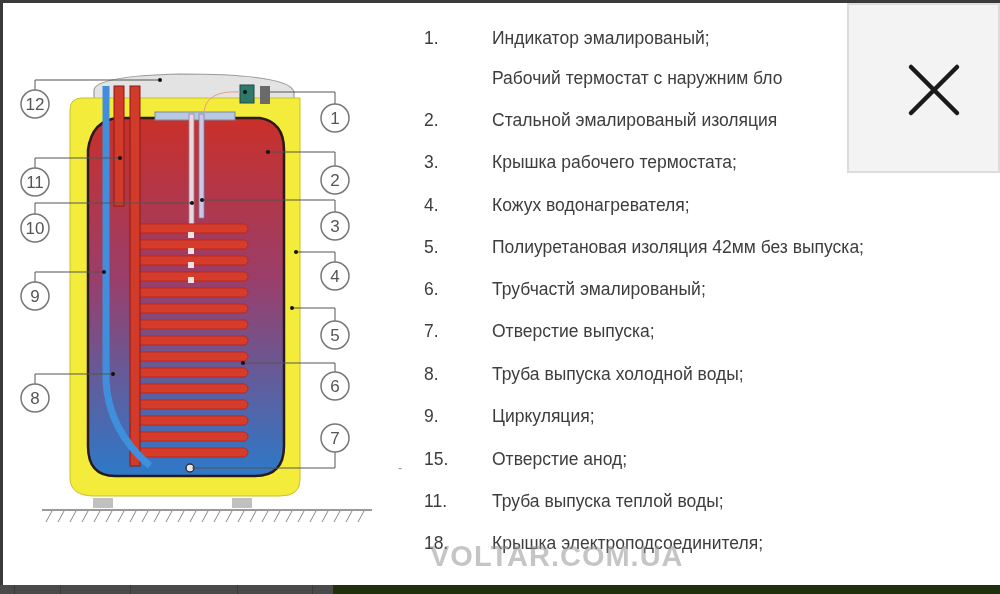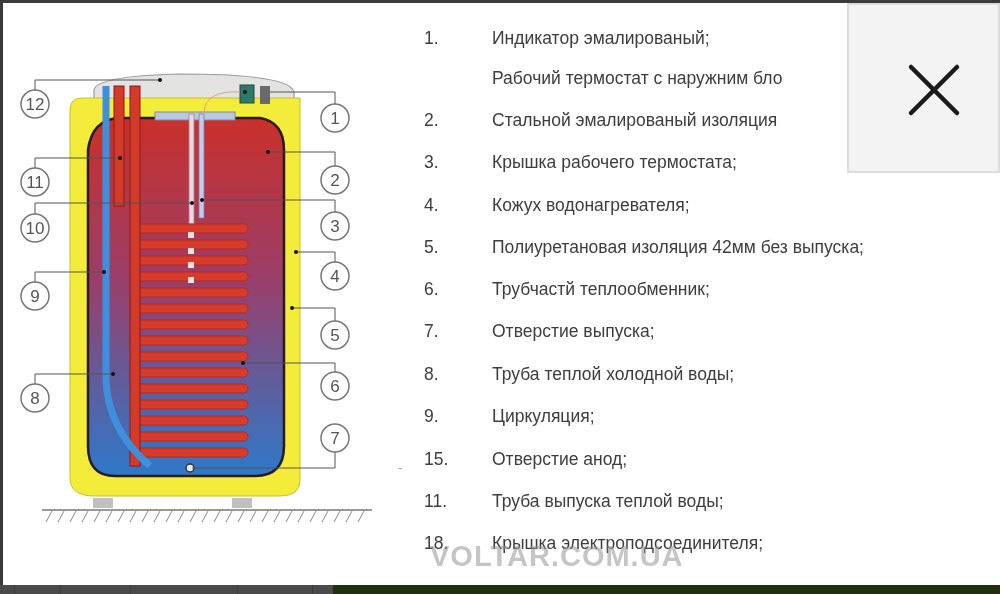--- a/index.html
+++ b/index.html
@@ -211,29 +211,29 @@
   <div class="legend-row" style="top:193px">
     <span class="legend-num">4.</span>
     <span class="legend-text">Кожух водонагревателя;</span>
   </div>
   <div class="legend-row" style="top:235px">
     <span class="legend-num">5.</span>
     <span class="legend-text">Полиуретановая изоляция 42мм без выпуска;</span>
   </div>
   <div class="legend-row" style="top:277px">
     <span class="legend-num">6.</span>
-    <span class="legend-text">Трубчастй теплообменник;</span>
+    <span class="legend-text">Трубчастй эмалированый;</span>
   </div>
   <div class="legend-row" style="top:319px">
     <span class="legend-num">7.</span>
     <span class="legend-text">Отверстие выпуска;</span>
   </div>
   <div class="legend-row" style="top:362px">
     <span class="legend-num">8.</span>
-    <span class="legend-text">Труба теплой холодной воды;</span>
+    <span class="legend-text">Труба выпуска холодной воды;</span>
   </div>
   <div class="legend-row" style="top:404px">
     <span class="legend-num">9.</span>
     <span class="legend-text">Циркуляция;</span>
   </div>
   <div class="legend-row" style="top:447px">
     <span class="legend-num">15.</span>
     <span class="legend-text">Отверстие анод;</span>
   </div>
   <div class="legend-row" style="top:489px">

